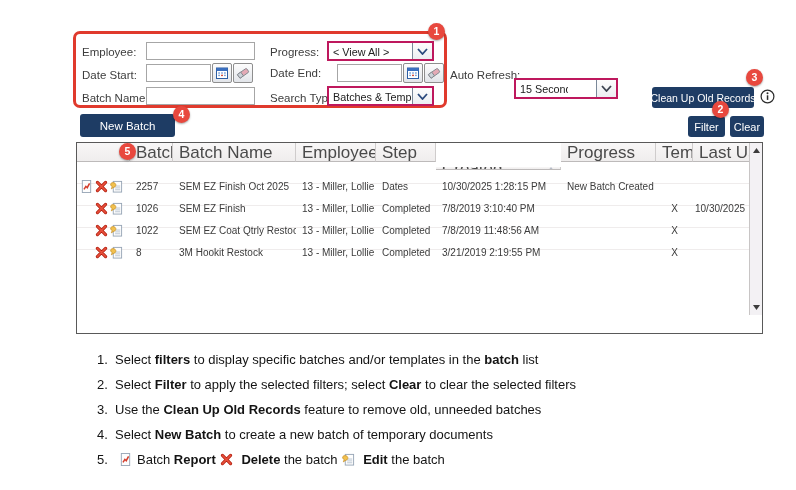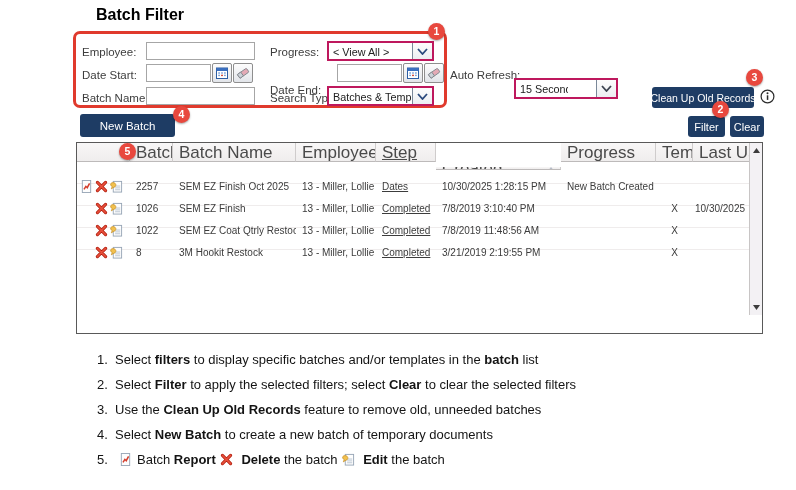--- a/index.html
+++ b/index.html
@@ -28,21 +28,21 @@
           background:linear-gradient(#fdfdfd,#e2e5ea);display:flex;align-items:center;justify-content:center;}
   .combo{display:flex;box-sizing:border-box;border:2px solid #be185d;background:#fff;align-items:stretch;}
   .combo-text{flex:1;font-size:10.8px;color:#222;padding:3px 0 0 4px;white-space:nowrap;overflow:hidden;}
   .combo-btn{width:19px;border-left:1px solid #7a8899;background:linear-gradient(#fdfdfd,#eceef2);
              display:flex;align-items:center;justify-content:center;}
 
   #lbl-employee{left:82px;top:46px;}   #input-employee{left:146px;top:42px;width:109px;}
   #lbl-progress{left:270px;top:46px;}  #combo-progress{left:327px;top:41px;width:107px;height:20px;}
   #lbl-date-start{left:82px;top:69px;} #input-date-start{left:146px;top:64px;width:65px;}
   #btn-cal-start{left:212px;top:63px;} #btn-eraser-start{left:233px;top:63px;}
-  #lbl-date-end{left:270px;top:84px;}  #input-date-end{left:337px;top:64px;width:65px;}
+  #lbl-date-end{left:270px;top:67px;}  #input-date-end{left:337px;top:64px;width:65px;}
   #btn-cal-end{left:403px;top:63px;}   #btn-eraser-end{left:424px;top:63px;}
   #lbl-batch-name{left:82px;top:92px;} #input-batch-name{left:146px;top:87px;width:109px;}
   #lbl-search-type{left:270px;top:92px;} #combo-search-type{left:327px;top:86px;width:107px;height:20px;}
   #lbl-auto-refresh{left:450px;top:69px;} #combo-auto-refresh{left:514px;top:78px;width:104px;height:21px;gap:28px;}
 
   
   .navy-btn{background:#1e3c64;color:#fff;border:none;border-radius:3px;font-size:11px;
             font-family:"Liberation Sans",sans-serif;display:flex;align-items:center;justify-content:center;
             box-sizing:border-box;cursor:pointer;white-space:nowrap;}
   #btn-cleanup{left:652px;top:87px;width:102px;height:21px;font-size:10.5px;}
@@ -54,21 +54,21 @@
   
   #batch-table{left:76px;top:142px;width:687px;height:192px;border:1px solid #595959;
                box-sizing:border-box;background:#fff;}
   #table-header{display:flex;height:19px;width:673px;}
   .hcell{box-sizing:border-box;background:linear-gradient(#f8f7f7,#efeded);border-right:1px solid #cfcccc;
          border-bottom:1px solid #bdbaba;font-size:17px;color:#4a4a4a;padding:2px 0 0 6px;
          white-space:nowrap;overflow:hidden;display:flex;align-items:center;}
   .trow{display:flex;height:21px;border-bottom:1px solid #efecec;width:673px;align-items:center;}
   .cell{box-sizing:border-box;font-size:10px;color:#3c3c3c;padding-left:6px;white-space:nowrap;
         overflow:hidden;margin-top:28px;}
-  .c0{width:53px;} .c1{width:43px;} .c2{width:123px;} .c3{width:80px;} .c4{width:60px;text-decoration:underline;}
+  .c0{width:53px;} .c1{width:43px;} .c2{width:123px;} .c3{width:80px;} .c4{width:60px;}
   .c5{width:125px;} .c6{width:95px;} .c7{width:37px;} .c8{width:57px;border-right:none;padding-left:2px;}
   .center{text-align:center;padding-left:0;}
   .icons-cell{display:flex;align-items:center;gap:2px;padding-left:3px;}
   .row-icon{width:13px;height:13px;display:inline-flex;}
   #created-header{justify-content:space-between;padding-right:5px;margin-top:24px;}
 
   
   #v-scrollbar{position:absolute;top:0;right:0;bottom:18px;width:13px;background:#f3f1f4;
                border-left:1px solid #c8c5c5;box-sizing:border-box;}
   .scroll-arrow{position:absolute;left:3px;width:7px;height:5px;}
@@ -84,21 +84,20 @@
   .instr-num{width:18px;flex:none;}
   .instr b{font-weight:bold;}
   .inline-icon{display:inline-flex;width:14px;height:14px;vertical-align:-2px;margin:0 4px;}
   svg{display:block;}
 </style>
 </head>
 <body>
 
 <div id="screen">
 
-  <div class="abs" id="page-title">Batch Filter</div>
 
   <div class="abs" id="filter-outline"></div>
   <div class="abs badge" id="badge-1">1</div>
   <div class="abs badge" id="badge-2">2</div>
   <div class="abs badge" id="badge-3">3</div>
   <div class="abs badge" id="badge-4">4</div>
   <div class="abs badge" id="badge-5">5</div>
 
   <div class="abs flabel" id="lbl-employee">Employee:</div>
   <input class="abs finput" id="input-employee" value="" style="">

